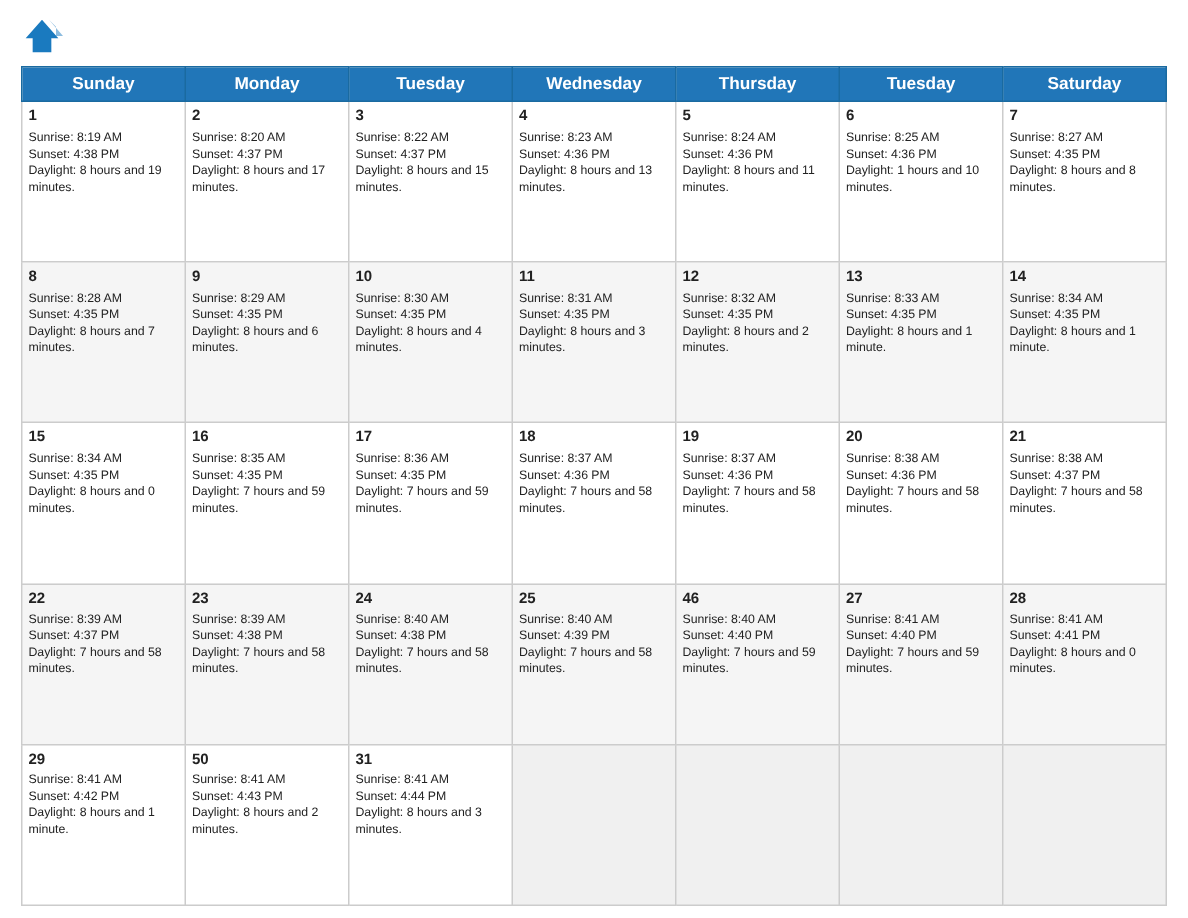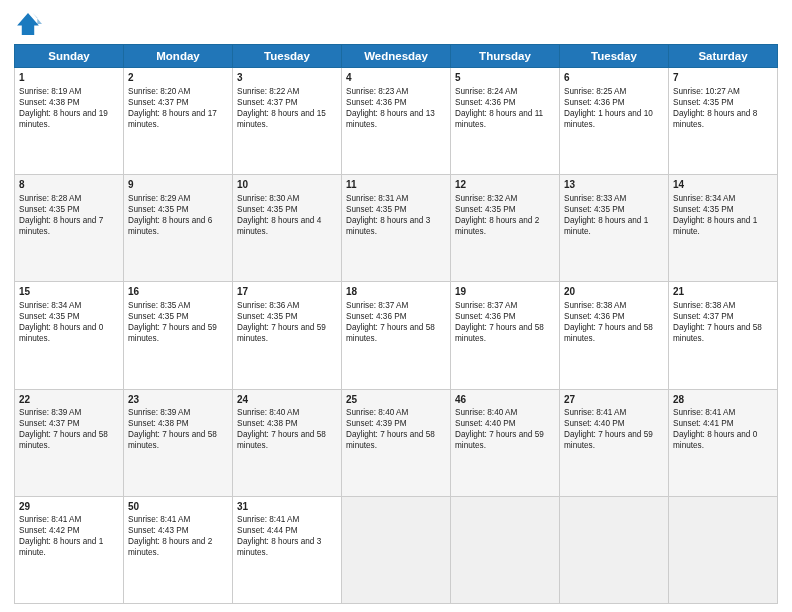--- a/index.html
+++ b/index.html
@@ -128,21 +128,21 @@
         </tr>
     </thead>
     <tbody id="calendar-body">
     <tr>
           <td><span class="day-num">1</span><span>Sunrise: 8:19 AM</span><br><span>Sunset: 4:38 PM</span><br><span>Daylight: 8 hours and 19 minutes.</span></td>
           <td><span class="day-num">2</span><span>Sunrise: 8:20 AM</span><br><span>Sunset: 4:37 PM</span><br><span>Daylight: 8 hours and 17 minutes.</span></td>
           <td><span class="day-num">3</span><span>Sunrise: 8:22 AM</span><br><span>Sunset: 4:37 PM</span><br><span>Daylight: 8 hours and 15 minutes.</span></td>
           <td><span class="day-num">4</span><span>Sunrise: 8:23 AM</span><br><span>Sunset: 4:36 PM</span><br><span>Daylight: 8 hours and 13 minutes.</span></td>
           <td><span class="day-num">5</span><span>Sunrise: 8:24 AM</span><br><span>Sunset: 4:36 PM</span><br><span>Daylight: 8 hours and 11 minutes.</span></td>
           <td><span class="day-num">6</span><span>Sunrise: 8:25 AM</span><br><span>Sunset: 4:36 PM</span><br><span>Daylight: 1 hours and 10 minutes.</span></td>
-          <td><span class="day-num">7</span><span>Sunrise: 10:27 AM</span><br><span>Sunset: 4:35 PM</span><br><span>Daylight: 8 hours and 8 minutes.</span></td>
+          <td><span class="day-num">7</span><span>Sunrise: 8:27 AM</span><br><span>Sunset: 4:35 PM</span><br><span>Daylight: 8 hours and 8 minutes.</span></td>
         </tr>
         <tr>
           <td><span class="day-num">8</span><span>Sunrise: 8:28 AM</span><br><span>Sunset: 4:35 PM</span><br><span>Daylight: 8 hours and 7 minutes.</span></td>
           <td><span class="day-num">9</span><span>Sunrise: 8:29 AM</span><br><span>Sunset: 4:35 PM</span><br><span>Daylight: 8 hours and 6 minutes.</span></td>
           <td><span class="day-num">10</span><span>Sunrise: 8:30 AM</span><br><span>Sunset: 4:35 PM</span><br><span>Daylight: 8 hours and 4 minutes.</span></td>
           <td><span class="day-num">11</span><span>Sunrise: 8:31 AM</span><br><span>Sunset: 4:35 PM</span><br><span>Daylight: 8 hours and 3 minutes.</span></td>
           <td><span class="day-num">12</span><span>Sunrise: 8:32 AM</span><br><span>Sunset: 4:35 PM</span><br><span>Daylight: 8 hours and 2 minutes.</span></td>
           <td><span class="day-num">13</span><span>Sunrise: 8:33 AM</span><br><span>Sunset: 4:35 PM</span><br><span>Daylight: 8 hours and 1 minute.</span></td>
           <td><span class="day-num">14</span><span>Sunrise: 8:34 AM</span><br><span>Sunset: 4:35 PM</span><br><span>Daylight: 8 hours and 1 minute.</span></td>
         </tr>

